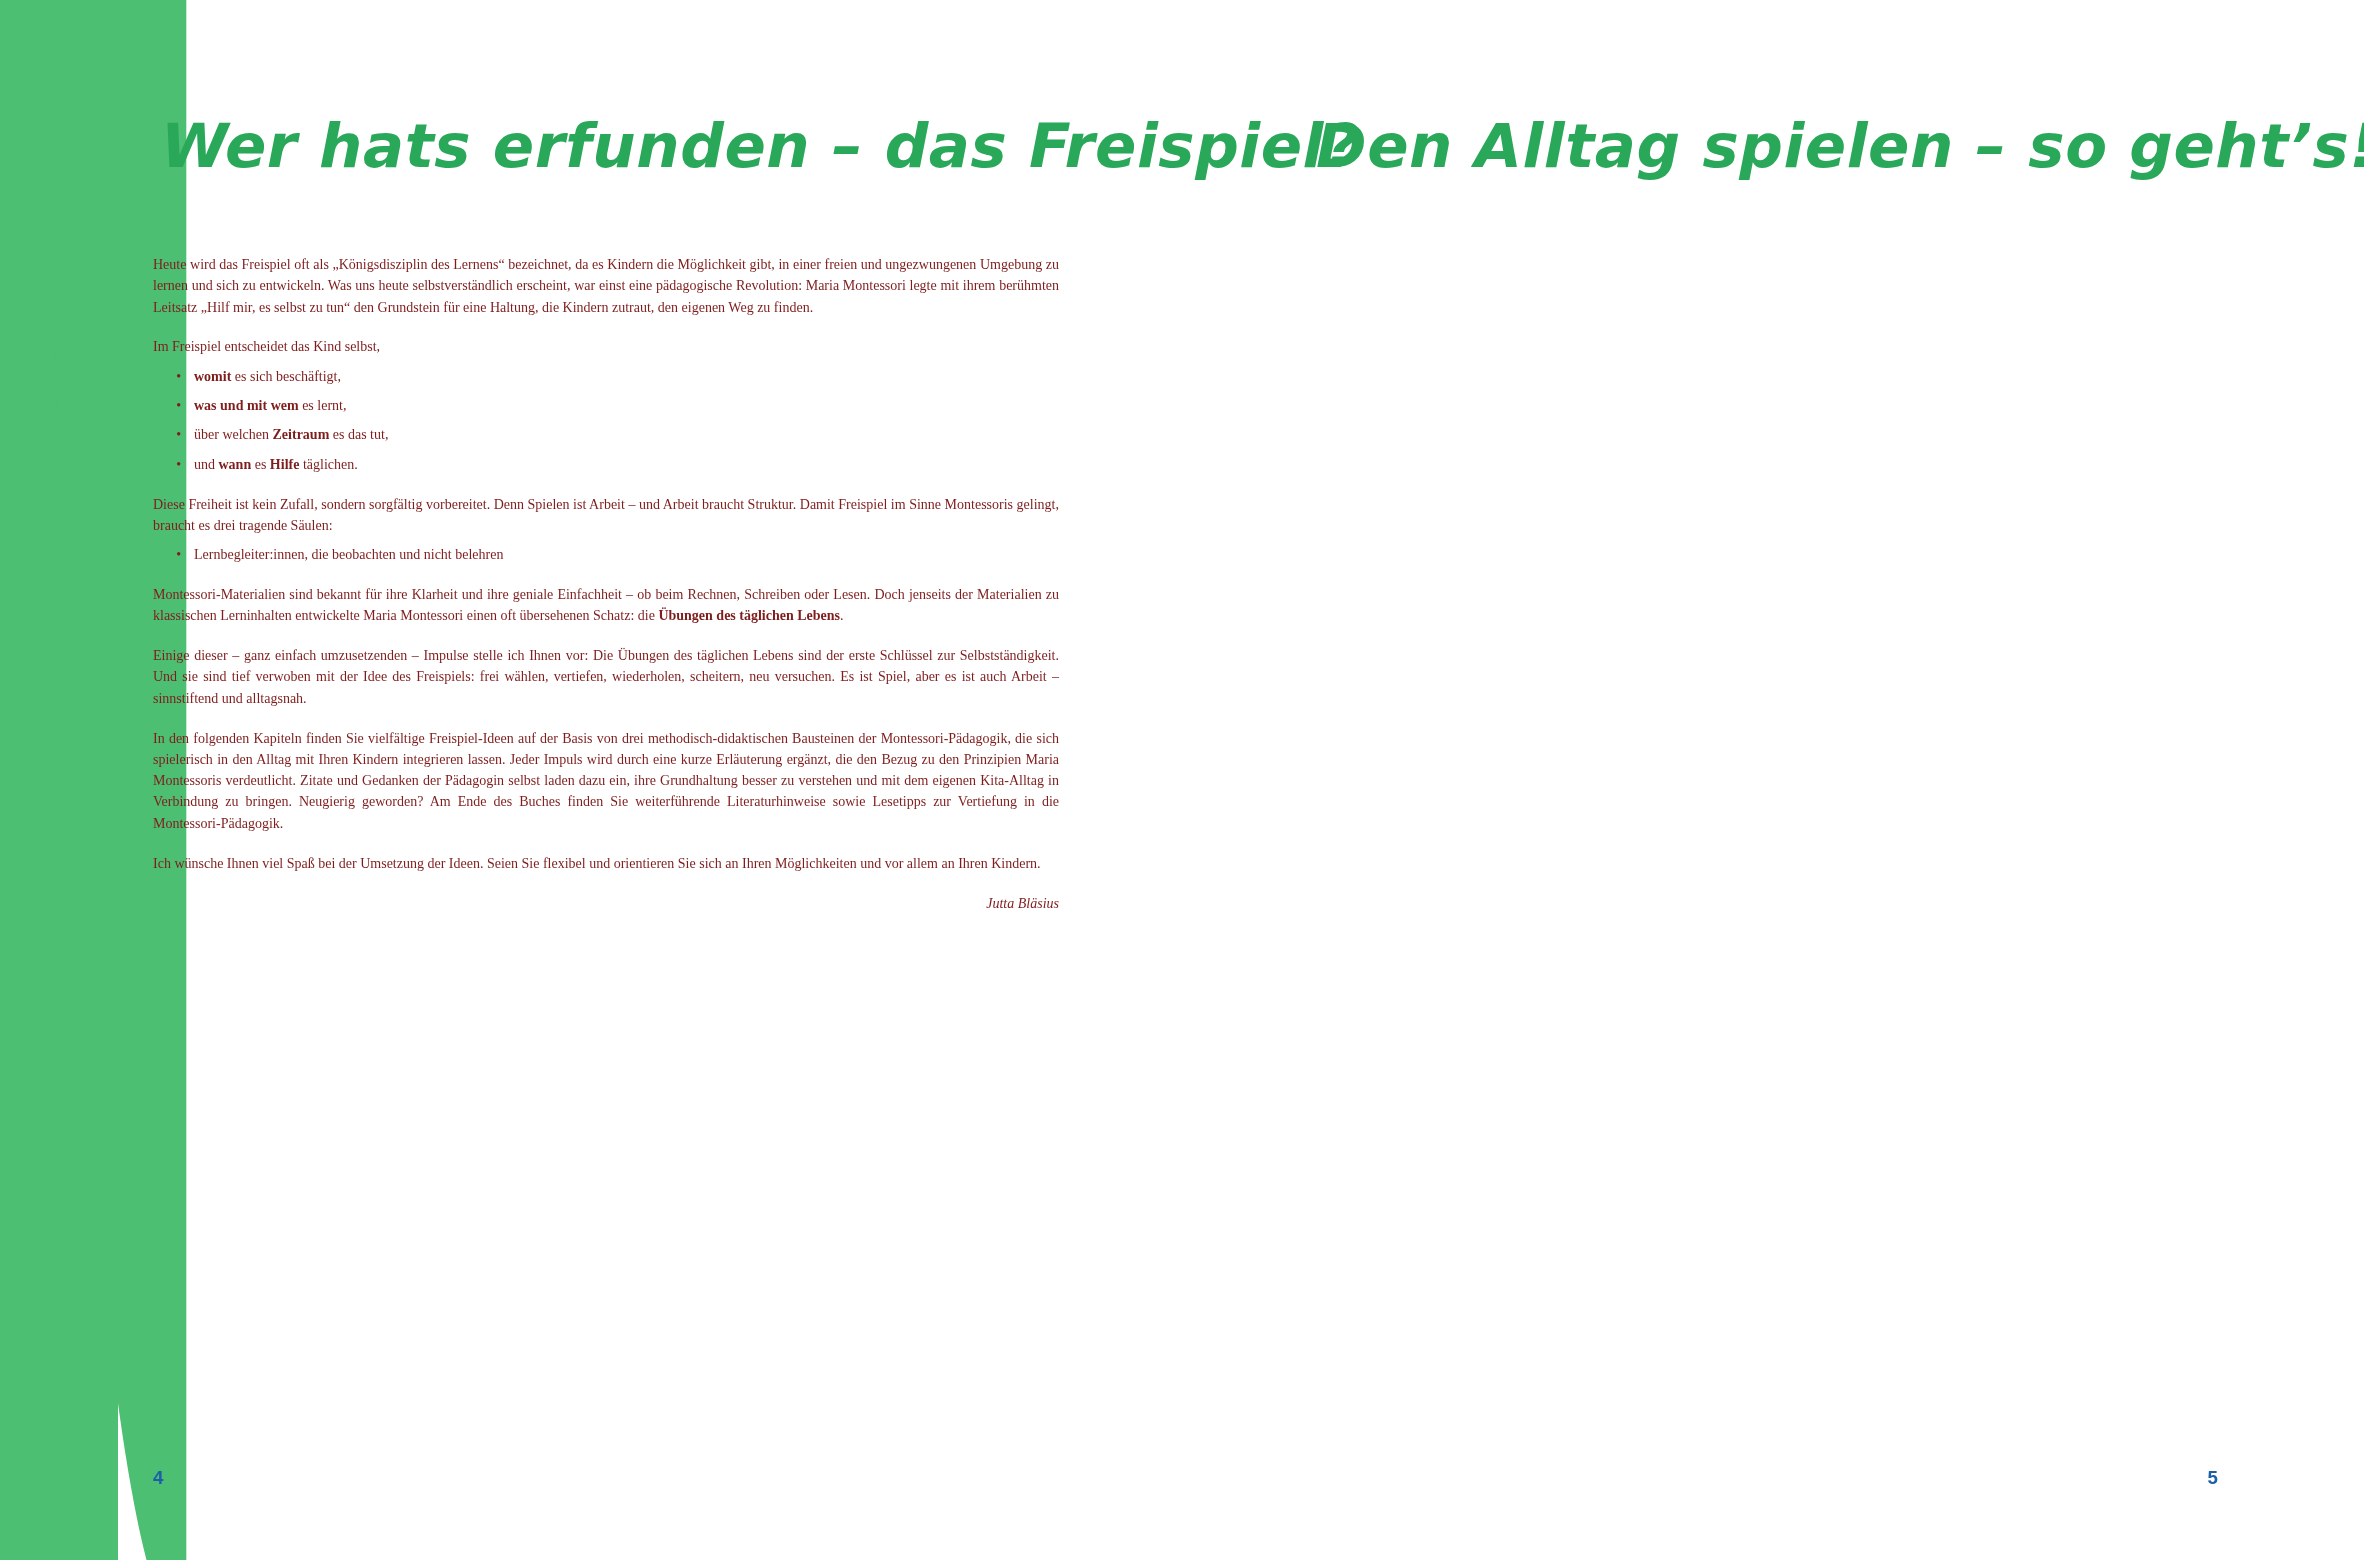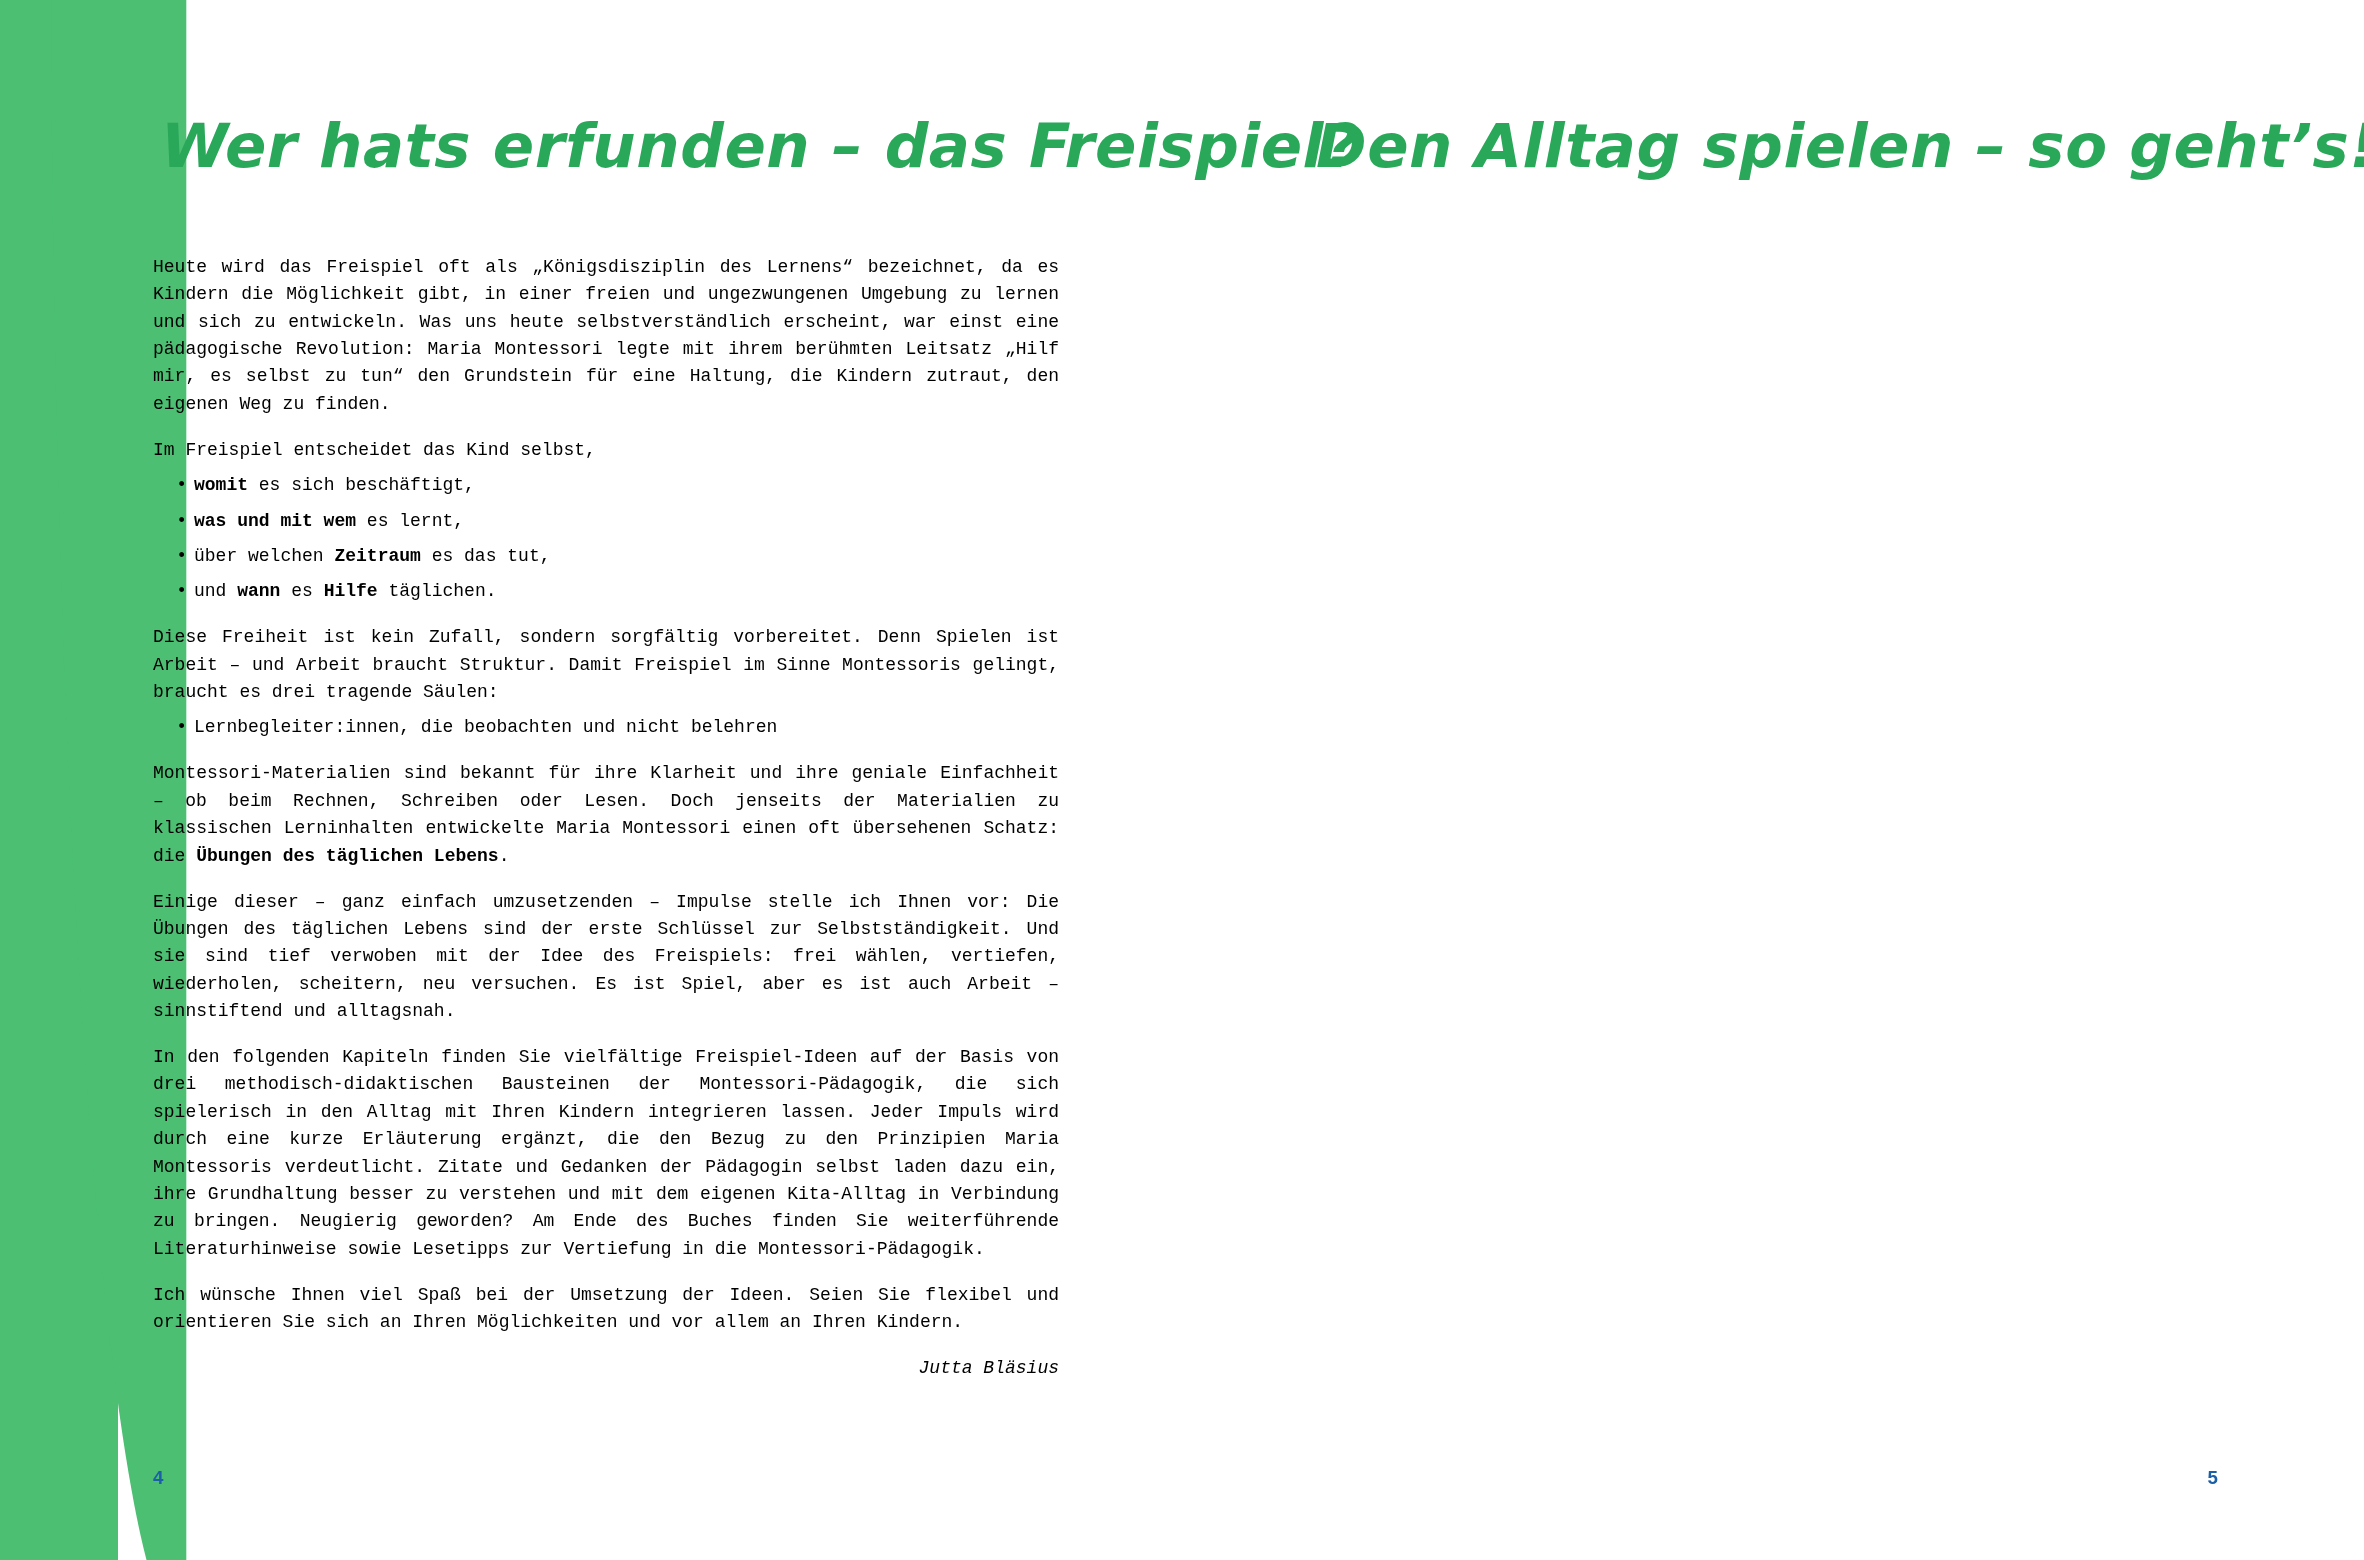--- a/index.html
+++ b/index.html
@@ -57,23 +57,23 @@
     letter-spacing: 0.5px;
     white-space: nowrap;
     margin-left: 8px;
   }
   .page-left .headline  { left: 153px; }
   .page-right .headline { left: 126px; }
 
   .body-col {
     position: absolute;
     top: 254px;
-    font-family: Liberation Mono, monospace;
-    color: #000000;
-    font-size: 18px;
+    font-family: Liberation Serif, serif;
+    color: #7f1d1d;
+    font-size: 14px;
     line-height: 1.52;
     text-align: justify;
   }
   .page-left .body-col { left: 153px; width: 906px; }
 
   p { margin: 0 0 18.7px 0; }
   p.tight { margin-bottom: 3.9px; }
 
   ul.bullets {
     margin: 0 0 18.7px 0;

